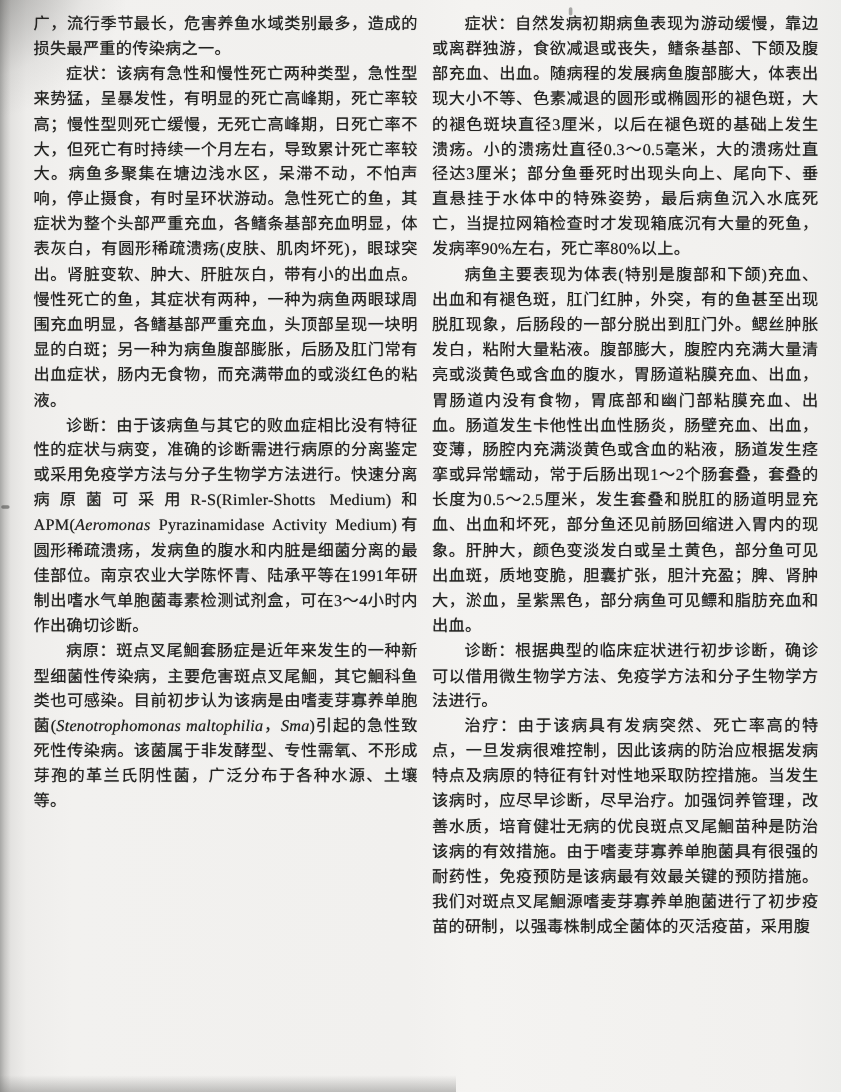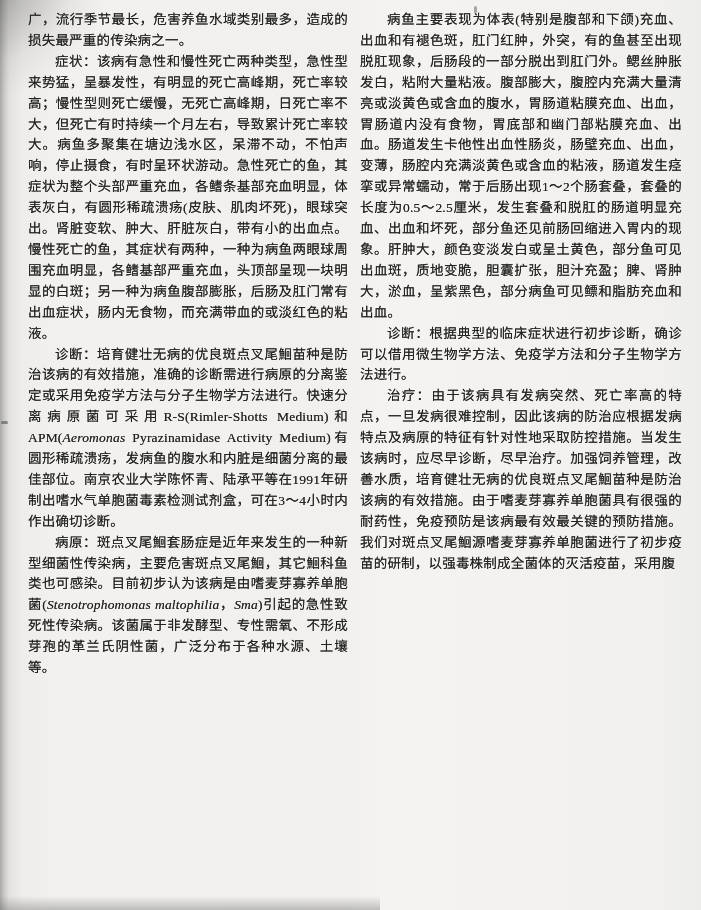--- a/index.html
+++ b/index.html
@@ -74,23 +74,24 @@
 
 <div class="page">
 
   <div class="scan-bottom-shade"></div>
   <div class="scan-speck-left"></div>
   <div class="scan-speck-top"></div>
 
   <div class="col col-left">
     <p class="cont">广，流行季节最长，危害养鱼水域类别最多，造成的损失最严重的传染病之一。</p>
     <p>症状：该病有急性和慢性死亡两种类型，急性型来势猛，呈暴发性，有明显的死亡高峰期，死亡率较高；慢性型则死亡缓慢，无死亡高峰期，日死亡率不大，但死亡有时持续一个月左右，导致累计死亡率较大。病鱼多聚集在塘边浅水区，呆滞不动，不怕声响，停止摄食，有时呈环状游动。急性死亡的鱼，其症状为整个头部严重充血，各鳍条基部充血明显，体表灰白，有圆形稀疏溃疡(皮肤、肌肉坏死)，眼球突出。肾脏变软、肿大、肝脏灰白，带有小的出血点。慢性死亡的鱼，其症状有两种，一种为病鱼两眼球周围充血明显，各鳍基部严重充血，头顶部呈现一块明显的白斑；另一种为病鱼腹部膨胀，后肠及肛门常有出血症状，肠内无食物，而充满带血的或淡红色的粘液。</p>
-    <p><span>诊断：培育健壮无病的优良斑点叉尾鮰苗种是防治该病的有效措施，准确的诊断需进行病原的分离鉴定或采用免疫学方法与分子生物学方法进行。快速分离病原菌可采用R-S(Rimler-Shotts Medium)和APM(</span><i>Aeromonas</i><span> Pyrazinamidase Activity Medium)有圆形稀疏溃疡，发病鱼的腹水和内脏是细菌分离的最佳部位。南京农业大学陈怀青、陆承平等在1991年研制出嗜水气单胞菌毒素检测试剂盒，可在3～4小时内作出确切诊断。</span></p>
+    <p><span>诊断：由于该病鱼与其它的败血症相比没有特征性的症状与病变，准确的诊断需进行病原的分离鉴定或采用免疫学方法与分子生物学方法进行。快速分离病原菌可采用R-S(Rimler-Shotts Medium)和APM(</span><i>Aeromonas</i><span> Pyrazinamidase Activity Medium)有圆形稀疏溃疡，发病鱼的腹水和内脏是细菌分离的最佳部位。南京农业大学陈怀青、陆承平等在1991年研制出嗜水气单胞菌毒素检测试剂盒，可在3～4小时内作出确切诊断。</span></p>
     <p><span>病原：斑点叉尾鮰套肠症是近年来发生的一种新型细菌性传染病，主要危害斑点叉尾鮰，其它鮰科鱼类也可感染。目前初步认为该病是由嗜麦芽寡养单胞菌(</span><i>Stenotrophomonas maltophilia</i><span>，</span><i>Sma</i><span>)引起的急性致死性传染病。该菌属于非发酵型、专性需氧、不形成芽孢的革兰氏阴性菌，广泛分布于各种水源、土壤等。</span></p>
   </div>
 
   <div class="col col-right">
+    <p>症状：自然发病初期病鱼表现为游动缓慢，靠边或离群独游，食欲减退或丧失，鳍条基部、下颌及腹部充血、出血。随病程的发展病鱼腹部膨大，体表出现大小不等、色素减退的圆形或椭圆形的褪色斑，大的褪色斑块直径3厘米，以后在褪色斑的基础上发生溃疡。小的溃疡灶直径0.3～0.5毫米，大的溃疡灶直径达3厘米；部分鱼垂死时出现头向上、尾向下、垂直悬挂于水体中的特殊姿势，最后病鱼沉入水底死亡，当提拉网箱检查时才发现箱底沉有大量的死鱼，发病率90%左右，死亡率80%以上。</p>
     <p>病鱼主要表现为体表(特别是腹部和下颌)充血、出血和有褪色斑，肛门红肿，外突，有的鱼甚至出现脱肛现象，后肠段的一部分脱出到肛门外。鳃丝肿胀发白，粘附大量粘液。腹部膨大，腹腔内充满大量清亮或淡黄色或含血的腹水，胃肠道粘膜充血、出血，胃肠道内没有食物，胃底部和幽门部粘膜充血、出血。肠道发生卡他性出血性肠炎，肠壁充血、出血，变薄，肠腔内充满淡黄色或含血的粘液，肠道发生痉挛或异常蠕动，常于后肠出现1～2个肠套叠，套叠的长度为0.5～2.5厘米，发生套叠和脱肛的肠道明显充血、出血和坏死，部分鱼还见前肠回缩进入胃内的现象。肝肿大，颜色变淡发白或呈土黄色，部分鱼可见出血斑，质地变脆，胆囊扩张，胆汁充盈；脾、肾肿大，淤血，呈紫黑色，部分病鱼可见鳔和脂肪充血和出血。</p>
     <p>诊断：根据典型的临床症状进行初步诊断，确诊可以借用微生物学方法、免疫学方法和分子生物学方法进行。</p>
     <p>治疗：由于该病具有发病突然、死亡率高的特点，一旦发病很难控制，因此该病的防治应根据发病特点及病原的特征有针对性地采取防控措施。当发生该病时，应尽早诊断，尽早治疗。加强饲养管理，改善水质，培育健壮无病的优良斑点叉尾鮰苗种是防治该病的有效措施。由于嗜麦芽寡养单胞菌具有很强的耐药性，免疫预防是该病最有效最关键的预防措施。我们对斑点叉尾鮰源嗜麦芽寡养单胞菌进行了初步疫苗的研制，以强毒株制成全菌体的灭活疫苗，采用腹</p>
   </div>
 
 </div>
 
 </body></html>

